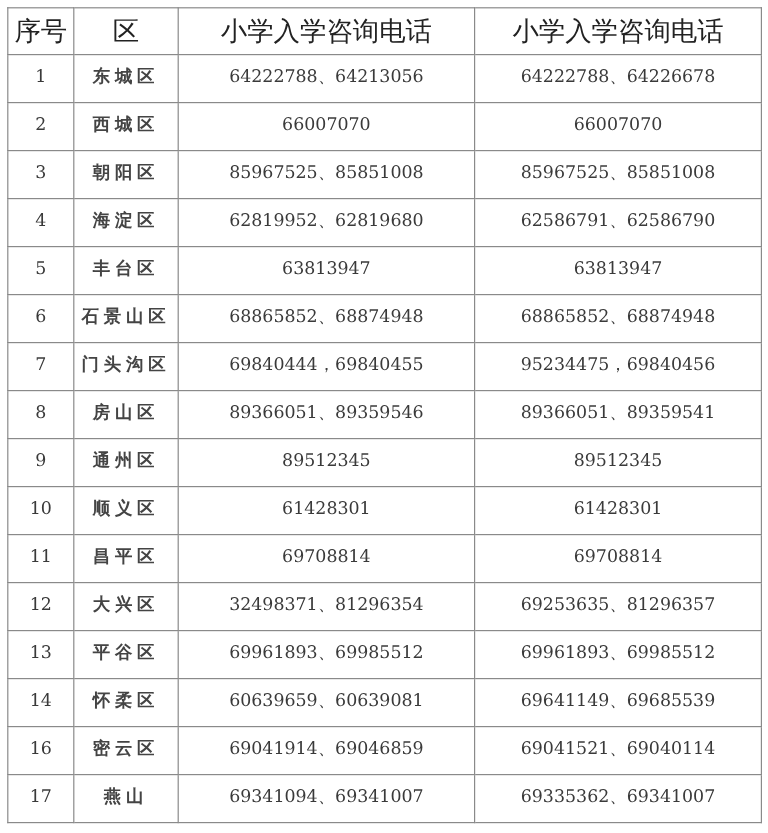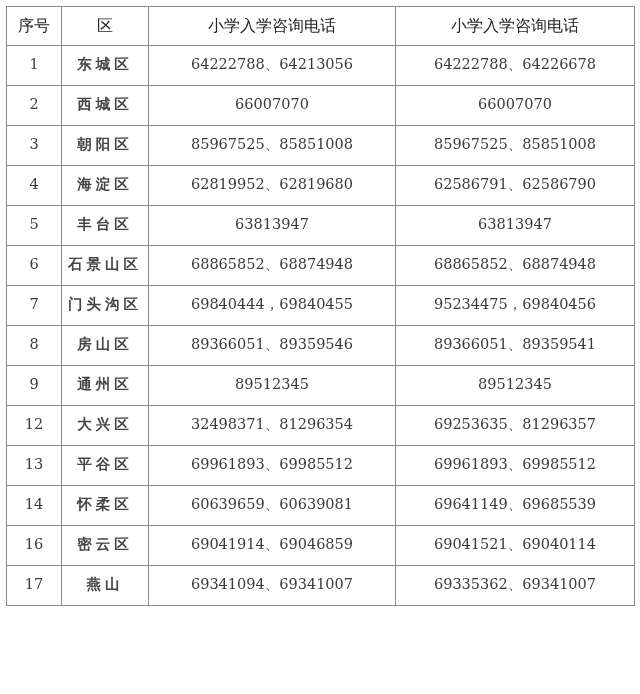--- a/index.html
+++ b/index.html
@@ -18,21 +18,21 @@
     text-align: center;
     vertical-align: middle;
     padding: 0;
     overflow: hidden;
     white-space: nowrap;
   }
   table.phone-table th {
     height: 38px;
     font-family: "DejaVu Sans", "Liberation Sans", sans-serif;
     font-weight: normal;
-    font-size: 16px;
+    font-size: 22px;
     color: #222;
     margin-left: 28px;
   }
   table.phone-table td {
     height: 35px;
     font-size: 14.5px;
     line-height: 30px;
     padding-bottom: 4px;
   }
   td.col-district {
@@ -115,20 +115,32 @@
         <td class="col-primary">89366051、89359546</td>
         <td class="col-middle">89366051、89359541</td>
       </tr>
       <tr>
         <td class="col-seq">9</td>
         <td class="col-district">通州区</td>
         <td class="col-primary">89512345</td>
         <td class="col-middle">89512345</td>
       </tr>
       <tr>
+        <td class="col-seq">10</td>
+        <td class="col-district">顺义区</td>
+        <td class="col-primary">61428301</td>
+        <td class="col-middle">61428301</td>
+      </tr>
+      <tr>
+        <td class="col-seq">11</td>
+        <td class="col-district">昌平区</td>
+        <td class="col-primary">69708814</td>
+        <td class="col-middle">69708814</td>
+      </tr>
+      <tr>
         <td class="col-seq">12</td>
         <td class="col-district">大兴区</td>
         <td class="col-primary">32498371、81296354</td>
         <td class="col-middle">69253635、81296357</td>
       </tr>
       <tr>
         <td class="col-seq">13</td>
         <td class="col-district">平谷区</td>
         <td class="col-primary">69961893、69985512</td>
         <td class="col-middle">69961893、69985512</td>

